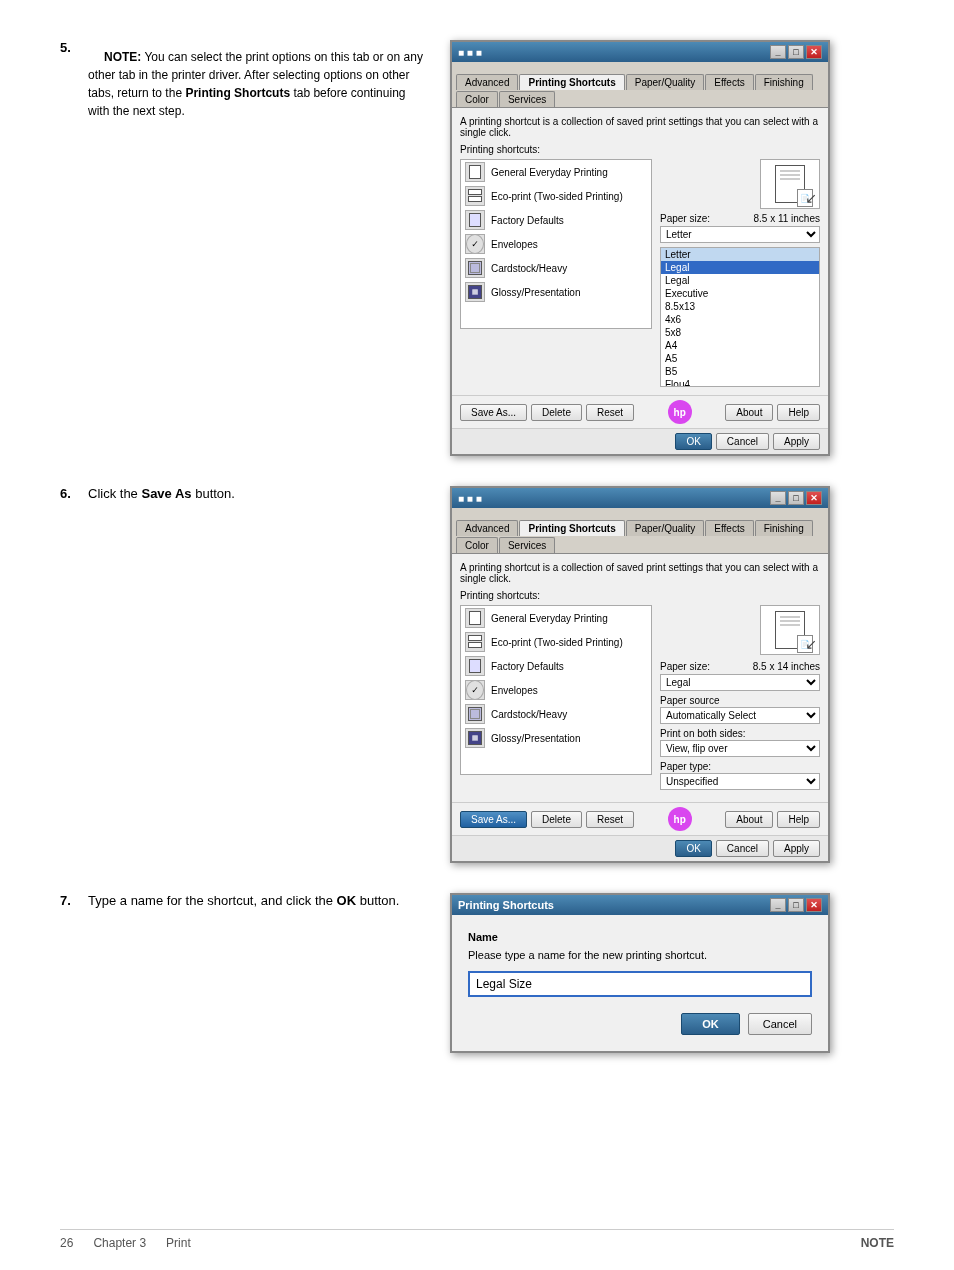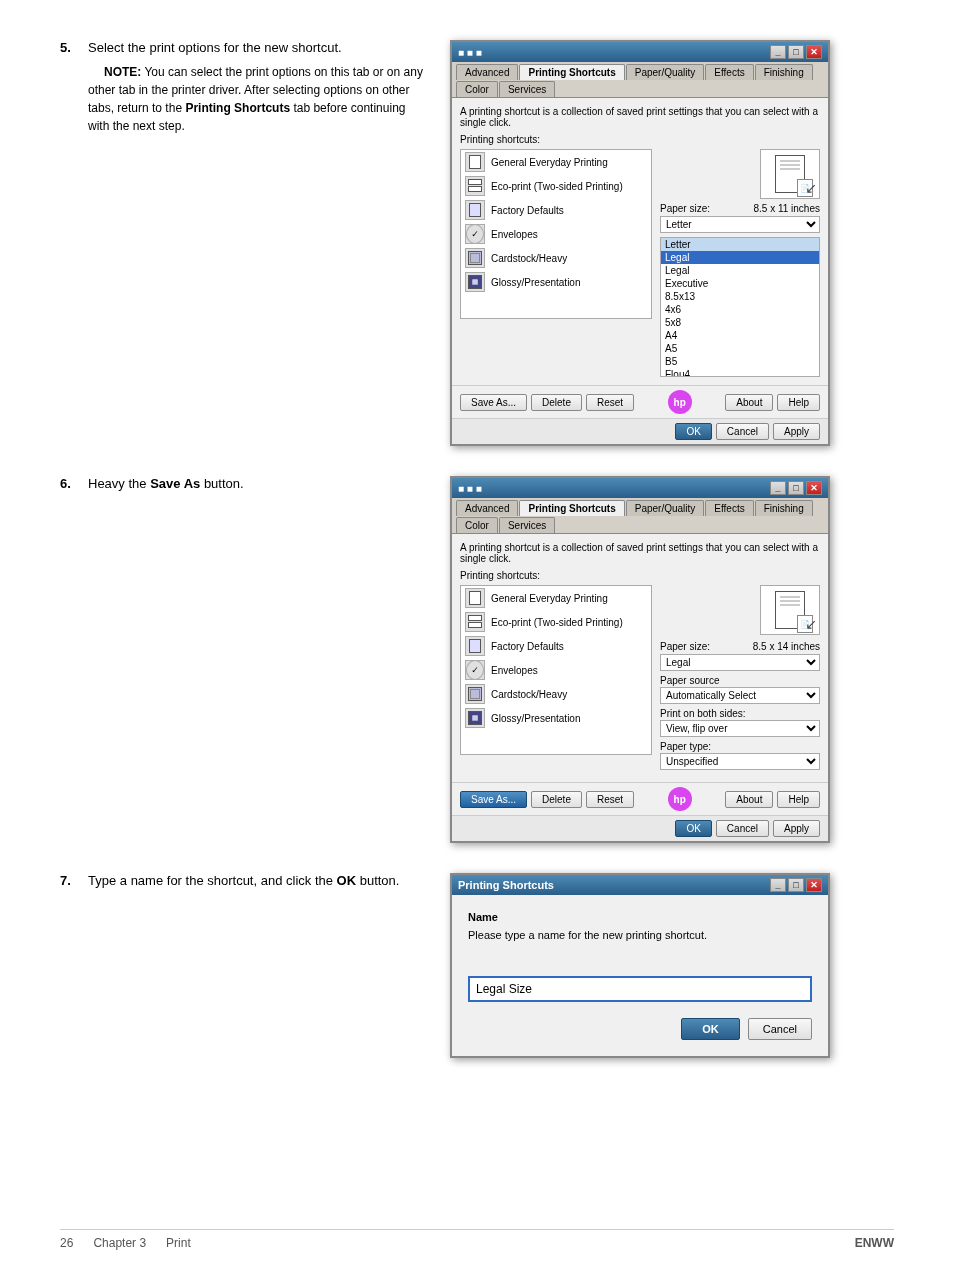--- a/index.html
+++ b/index.html
@@ -106,21 +106,21 @@
       align-items: center;
       justify-content: center;
       cursor: pointer;
       color: #000;
     }
 
     .win-tabs {
       background: #d4d0c8;
       display: flex;
       border-bottom: 1px solid #888;
-      padding: 2px 4px 0;
+      padding: 12px 4px 0;
       flex-wrap: wrap;
       gap: 1px;
     }
 
     .win-tab {
       padding: 2px 8px;
       background: #c8c4bc;
       border: 1px solid #888;
       border-bottom: none;
       font-size: 10px;
@@ -351,21 +351,20 @@
     }
 
     .ps-input {
       width: 100%;
       border: 2px solid #316ac5;
       padding: 4px 6px;
       font-size: 12px;
       outline: none;
       margin-bottom: 16px;
       background: #fff;
-      margin-top: 25px;
     }
 
     .ps-buttons {
       display: flex;
       justify-content: flex-end;
       gap: 8px;
     }
 
     .ps-ok-btn {
       padding: 4px 20px;
@@ -432,21 +431,20 @@
 </head>
 <body>
 
 <div class="page-container">
 
   <div class="step-section">
     <div class="step-text">
       <div style="display:flex; gap:8px;">
         <span class="step-number">5.</span>
         <div class="step-content">
-          <p class="step-heading">Select the print options for the new shortcut.</p>
           <div class="note-block">
             <span class="note-label">NOTE:</span>
             <span> </span>
             <span>You can select the print options on this tab or on any other tab in the printer driver. After selecting options on other tabs, return to the </span><span class="bold-text">Printing Shortcuts</span><span> tab before continuing with the next step.</span>
           </div>
         </div>
       </div>
     </div>
 
     <div class="screenshot-container">
@@ -577,21 +575,21 @@
       </div>
     </div>
   </div>
 
   <div class="step-section">
     <div class="step-text">
       <div style="display:flex; gap:8px;">
         <span class="step-number">6.</span>
         <div class="step-content">
           <p class="step-heading">
-            <span>Heavy the </span><span class="bold-text">Save As</span><span> button.</span>
+            <span>Click the </span><span class="bold-text">Save As</span><span> button.</span>
           </p>
         </div>
       </div>
     </div>
 
     <div class="screenshot-container">
       <div class="win-dialog">
         <div class="win-titlebar">
           <span style="font-size:10px;">■ ■ ■</span>
           <div class="win-titlebar-buttons">
@@ -760,14 +758,14 @@
 </div>
 
 <div class="page-footer">
   <div class="footer-left">
     <span>26</span>
     &nbsp;&nbsp;&nbsp;&nbsp;
     <span>Chapter 3</span>
     &nbsp;&nbsp;&nbsp;&nbsp;
     <span>Print</span>
   </div>
-  <div class="footer-right">ENWW</div>
+  <div class="footer-right">NOTE</div>
 </div>
 
 </body></html>

